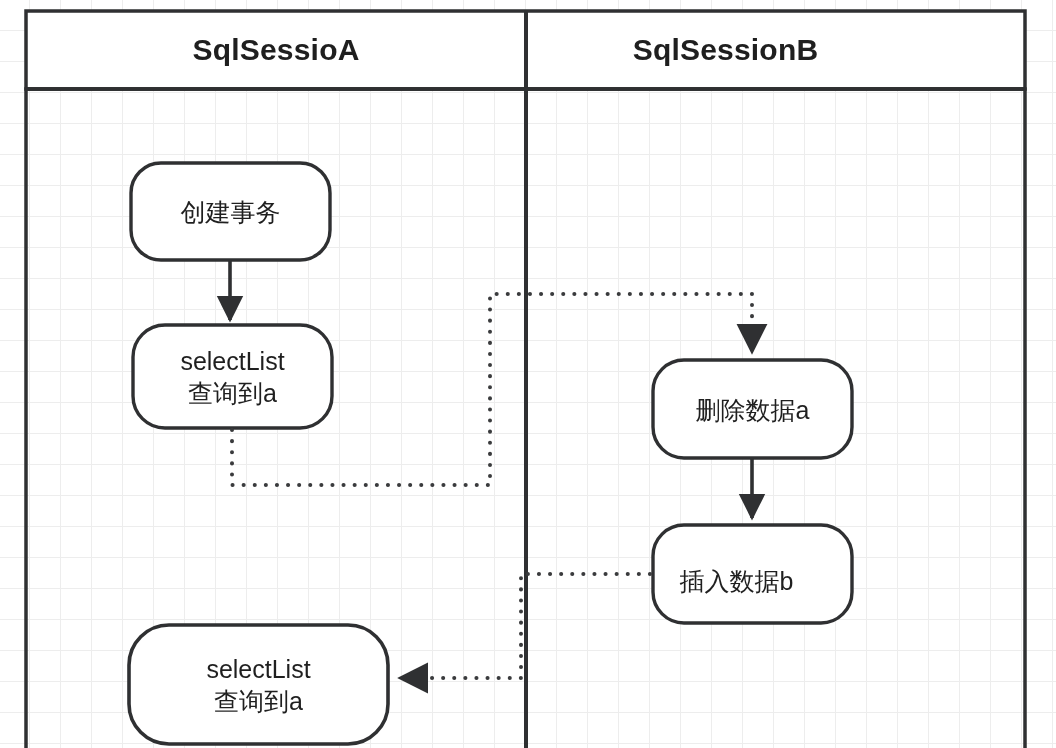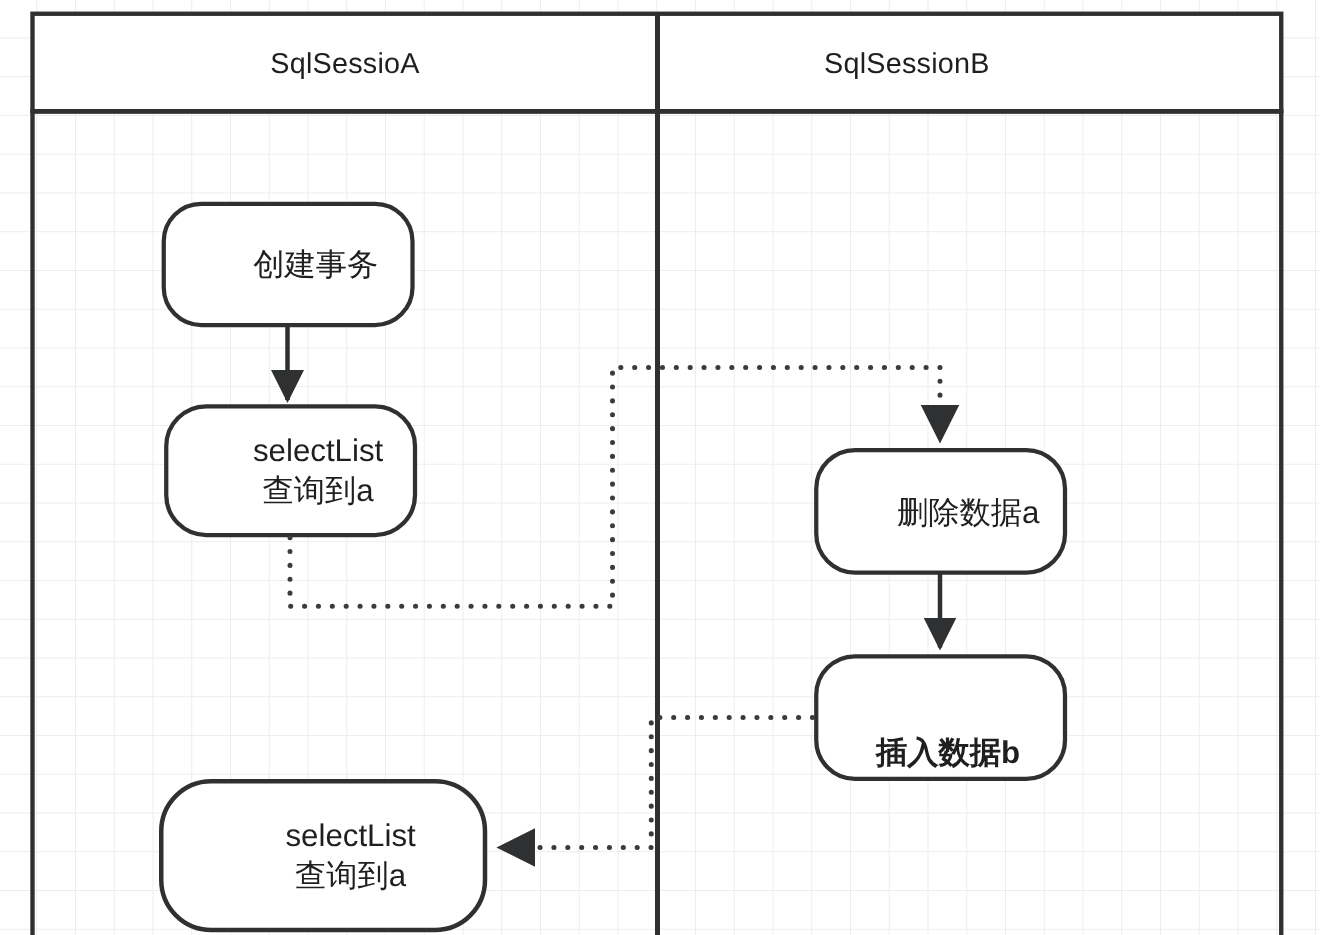--- a/index.html
+++ b/index.html
@@ -28,37 +28,37 @@
     left: 0;
     top: 0;
     width: 1056px;
     height: 748px;
   }
   .lane-title {
     position: absolute;
     display: flex;
     align-items: center;
     justify-content: center;
-    font-size: 23px;
+    font-size: 30px;
     color: #1f1f1f;
     letter-spacing: 0.2px;
     white-space: nowrap;
+    font-weight: bold;
   }
   .node-label {
     position: absolute;
     display: flex;
     flex-direction: column;
     align-items: center;
     justify-content: center;
     font-size: 25px;
     line-height: 1.28;
     color: #1f1f1f;
     text-align: center;
     white-space: nowrap;
-    margin-left: 22px;
   }
   .node-label span { display: block; }
 </style>
 </head>
 <body>
 
 <div id="canvas">
 
   <svg id="diagram-svg" viewBox="0 0 1056 748" xmlns="http://www.w3.org/2000/svg">
     <defs>
@@ -109,21 +109,21 @@
 
   <div class="node-label" style="left:133px; top:325px; width:199px; height:103px;">
     <span>selectList</span>
     <span>查询到a</span>
   </div>
 
   <div class="node-label" style="left:653px; top:360px; width:199px; height:99px;">
     <span>删除数据a</span>
   </div>
 
-  <div class="node-label" style="left:653px; top:553px; width:167px; height:98px;font-weight:bold;">
+  <div class="node-label" style="left:653px; top:532px; width:167px; height:98px;">
     <span>插入数据b</span>
   </div>
 
   <div class="node-label" style="left:129px; top:625px; width:259px; height:119px;">
     <span>selectList</span>
     <span>查询到a</span>
   </div>
 
 </div>
 

